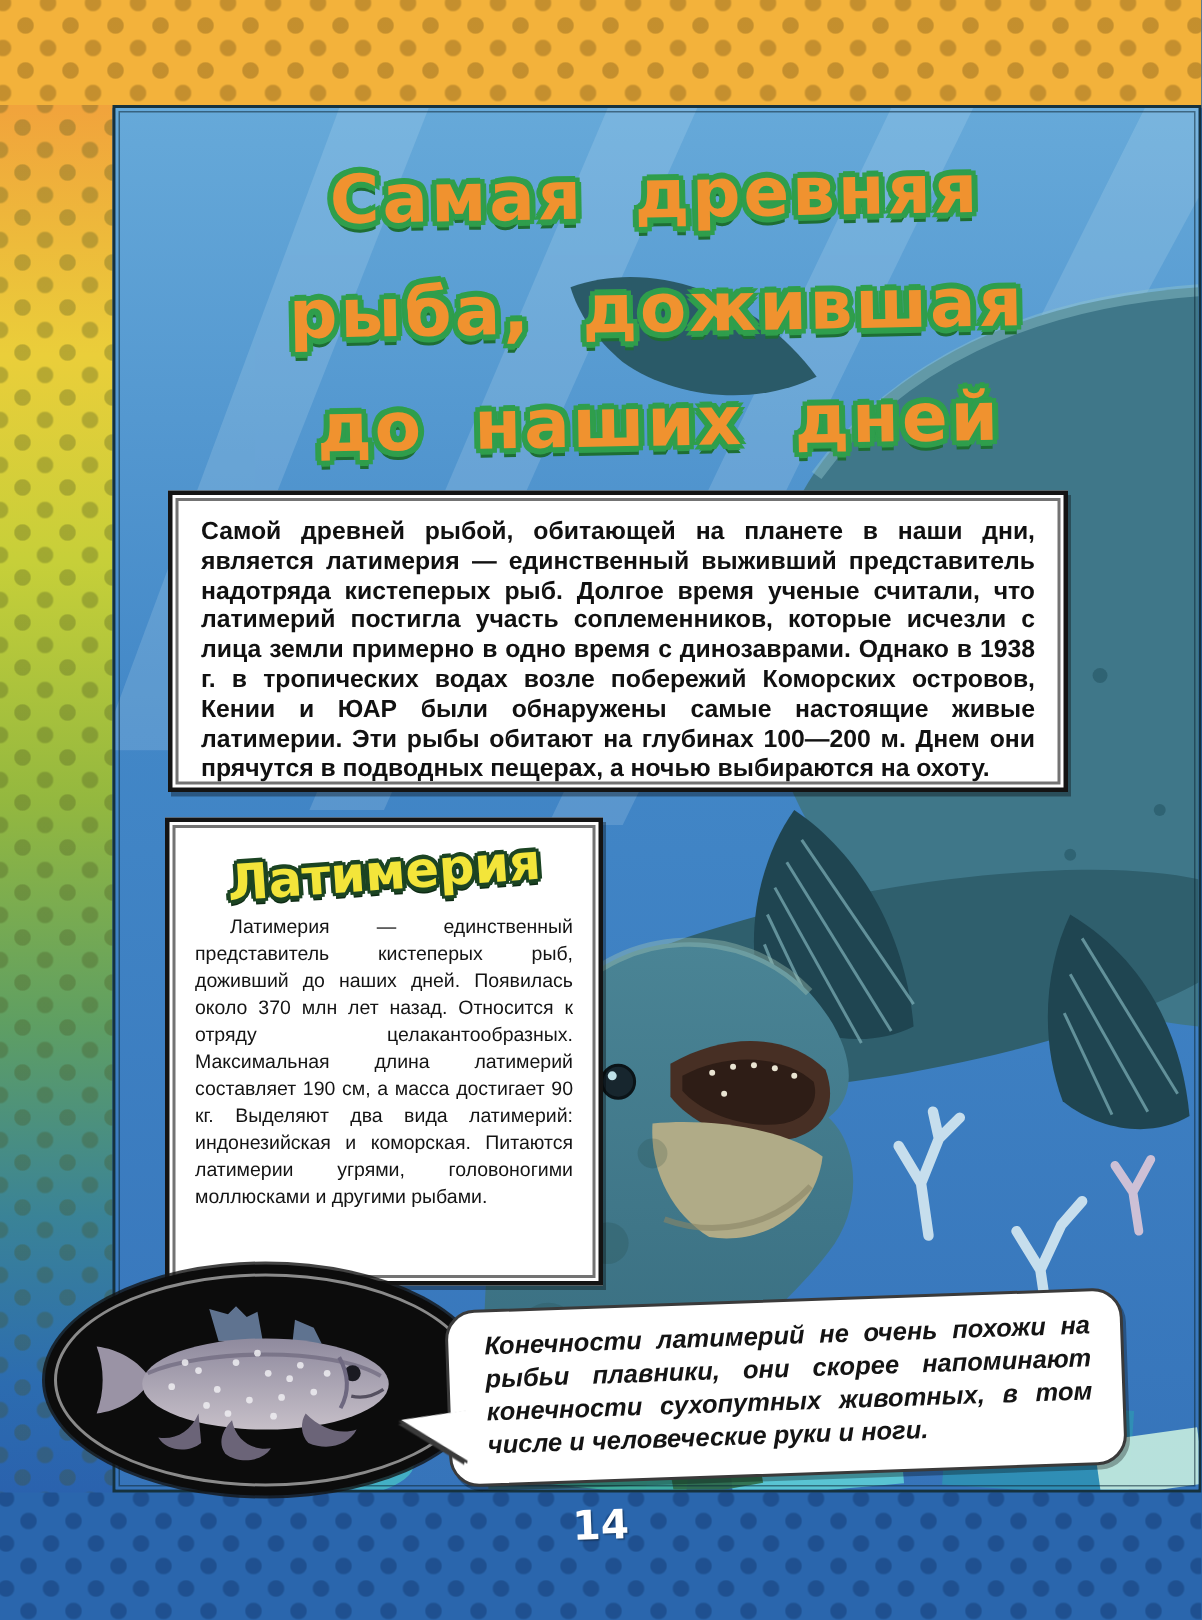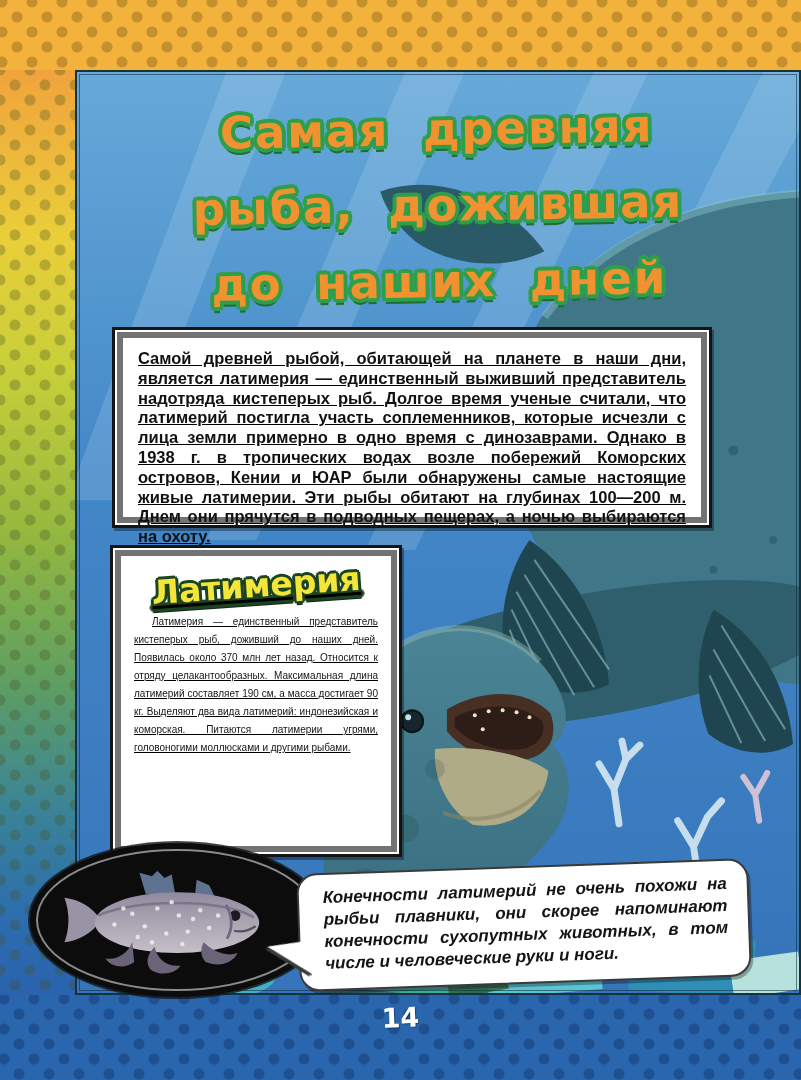--- a/index.html
+++ b/index.html
@@ -72,23 +72,22 @@
        0   -4px 0 #2f9e4c, 0    4px 0 #2f9e4c,
        0    6px 0 #1e6e34;
   }
 
   
   .white-box{
     background:#fff;border:3px solid #141414;box-sizing:border-box;
     box-shadow:2px 3px 0 rgba(0,0,0,.35);
   }
   .white-box .inner{
-    position:absolute;inset:2px;border:6px solid #737373;
+    position:absolute;inset:2px;border:2px solid #737373;
     box-sizing:border-box;
-    text-decoration:underline;
   }
   .intro-box{left:112px;top:327px;width:600px;height:201px;z-index:5;}
   .intro-box .inner{padding:11px 15px;}
   .intro-text{
     font-size:16.5px;line-height:19.8px;font-weight:bold;color:#111;
     text-align:justify;
   }
   .fact-box{left:110px;top:545px;width:292px;height:312px;z-index:5;}
   .fact-box .inner{padding:8px 13px;}
   .fact-heading{
@@ -96,21 +95,21 @@
     font-family:"DejaVu Sans",sans-serif;font-weight:bold;font-size:33px;
     color:#f3e53a;
     text-shadow:
       -2px -2px 0 #1c4423, 2px -2px 0 #1c4423,
       -2px  2px 0 #1c4423, 2px  2px 0 #1c4423,
       -3px  0   0 #1c4423, 3px  0   0 #1c4423,
        0   -3px 0 #1c4423, 0    3px 0 #1c4423,
        0    4px 0 #0e2a14;
   }
   .fact-text{
-    font-size:10px;line-height:18px;color:#141414;font-weight:400;
+    font-size:13px;line-height:18px;color:#141414;font-weight:400;
     text-align:justify;text-indent:1.8em;
   }
 
   
   .oval{
     left:30px;top:843px;width:294px;height:154px;border-radius:50%;
     background:#0c0c0c;z-index:6;
     box-shadow:0 0 0 2px rgba(20,20,20,.8);
   }
   .oval::before{

